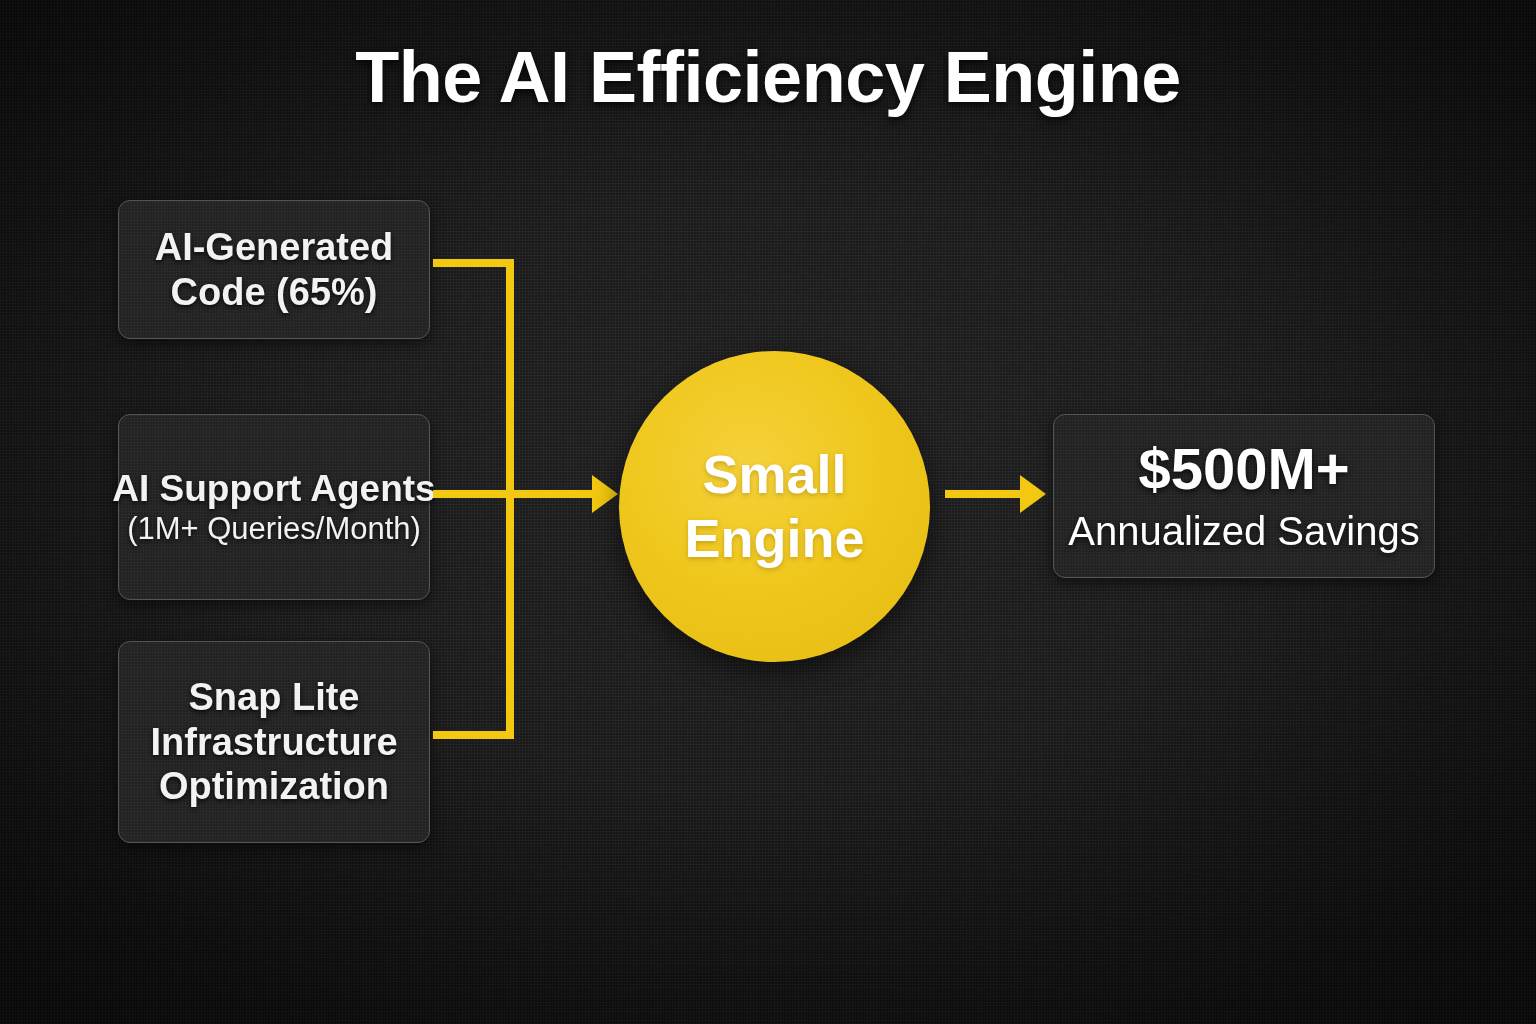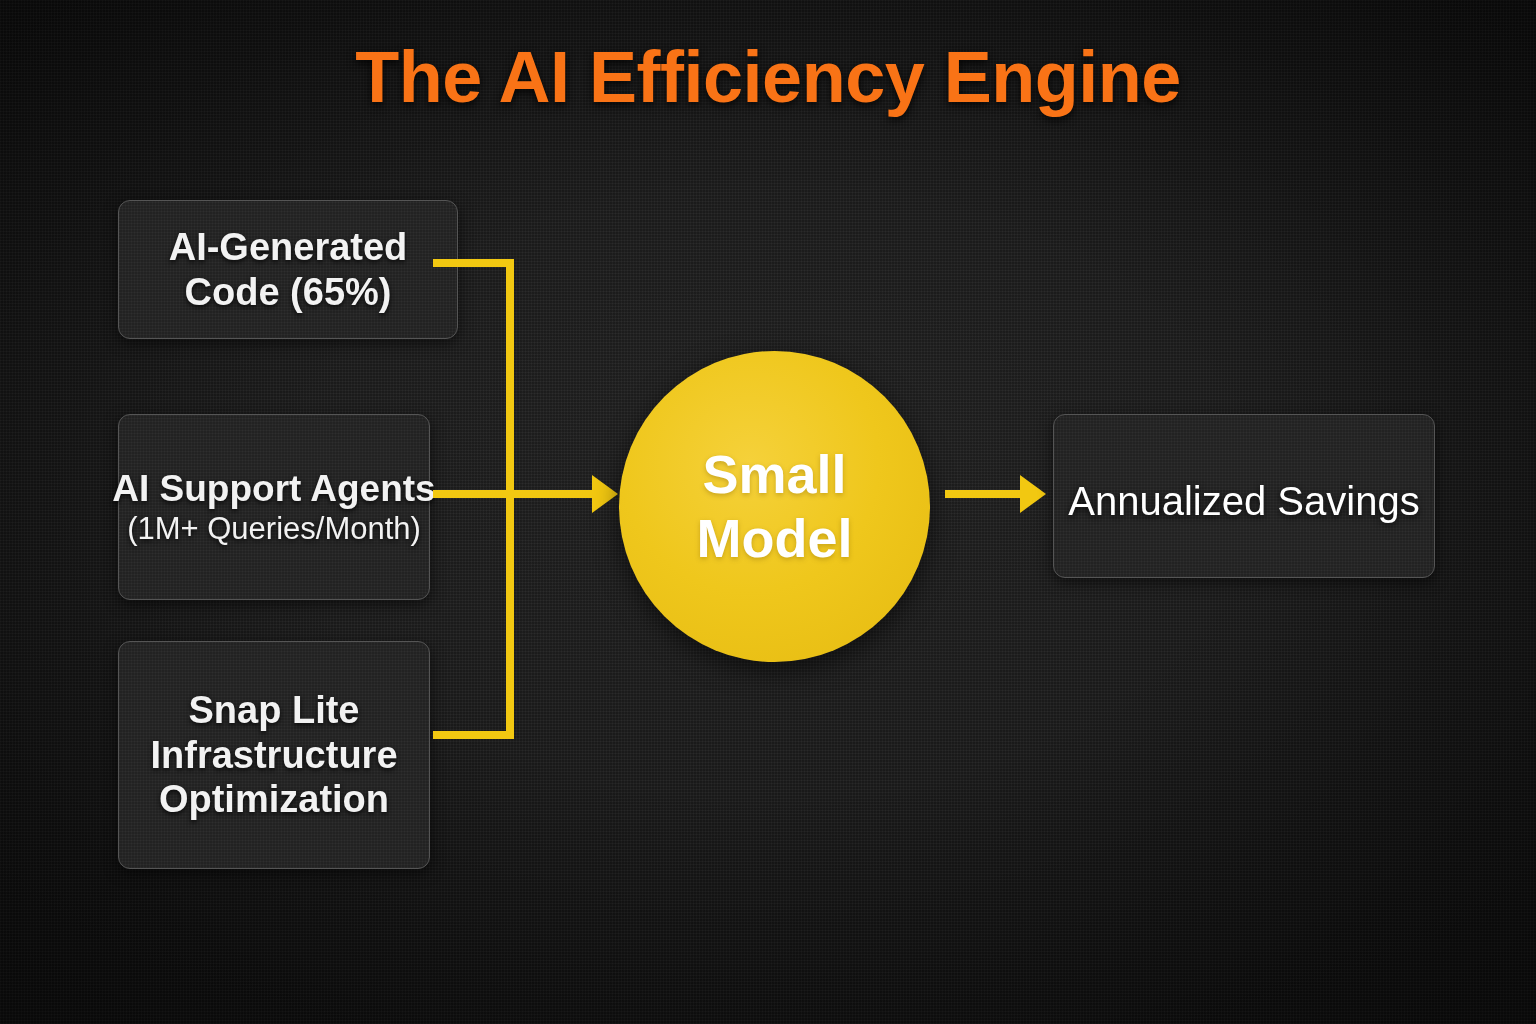--- a/index.html
+++ b/index.html
@@ -38,21 +38,21 @@
     pointer-events: none;
   }
 
   
   #title {
     position: absolute;
     left: 0;
     top: 36px;
     width: 1536px;
     text-align: center;
-    color: #f97316;
+    color: #ffffff;
     font-size: 72px;
     font-weight: bold;
     letter-spacing: -0.5px;
     text-shadow: 0 3px 9px rgba(0,0,0,0.85);
     white-space: nowrap;
   }
 
   
   .node-box {
     position: absolute;
@@ -74,23 +74,23 @@
   .node-line {
     display: block;
     line-height: 1.17;
     text-shadow: 0 2px 5px rgba(0,0,0,0.8);
     white-space: nowrap;
   }
   .ln-lg { font-size: 38px; font-weight: 600; }
   .ln-md { font-size: 37px; font-weight: 600; }
   .ln-sm { font-size: 31px; font-weight: 400; }
 
-  #box-code        { left: 118px; top: 200px; width: 340px; height: 139px; text-align: right; }
+  #box-code        { left: 118px; top: 200px; width: 312px; height: 139px; text-align: right; }
   #box-support     { left: 118px; top: 414px; width: 312px; height: 186px; }
-  #box-infra       { left: 118px; top: 641px; width: 312px; height: 228px; }
+  #box-infra       { left: 118px; top: 641px; width: 312px; height: 202px; }
 
   
   #box-outcome {
     position: absolute;
     left: 1053px;
     top: 414px;
     width: 382px;
     height: 164px;
     box-sizing: border-box;
     border: 1px solid #555555;
@@ -199,23 +199,24 @@
 
   <div class="conn" id="stub-code"></div>
   <div class="conn" id="stub-support"></div>
   <div class="conn" id="stub-infra"></div>
   <div class="conn" id="bus"></div>
   <div class="conn" id="run-hub"></div>
   <div class="arrowhead" id="arrow-hub"></div>
 
   <div id="hub">
     <span class="hub-line">Small</span>
-    <span class="hub-line">Model</span>
+    <span class="hub-line">Engine</span>
   </div>
 
   <div class="conn" id="run-outcome"></div>
   <div class="arrowhead" id="arrow-outcome"></div>
 
   <div id="box-outcome">
+    <span id="outcome-amount">$500M+</span>
     <span id="outcome-caption">Annualized Savings</span>
   </div>
 
 </div>
 
 </body></html>

